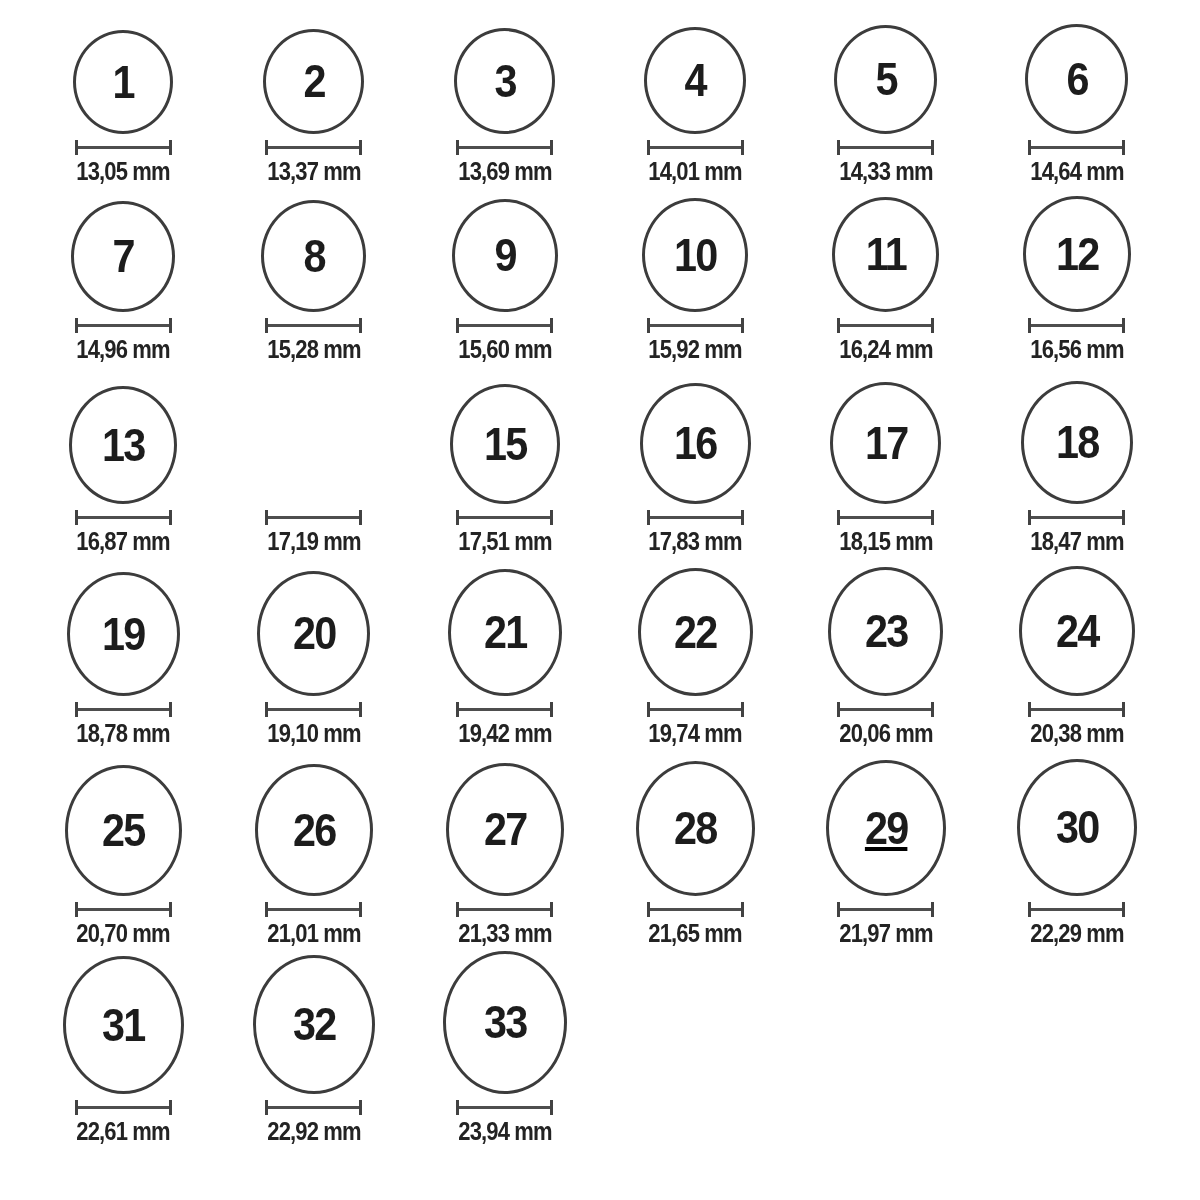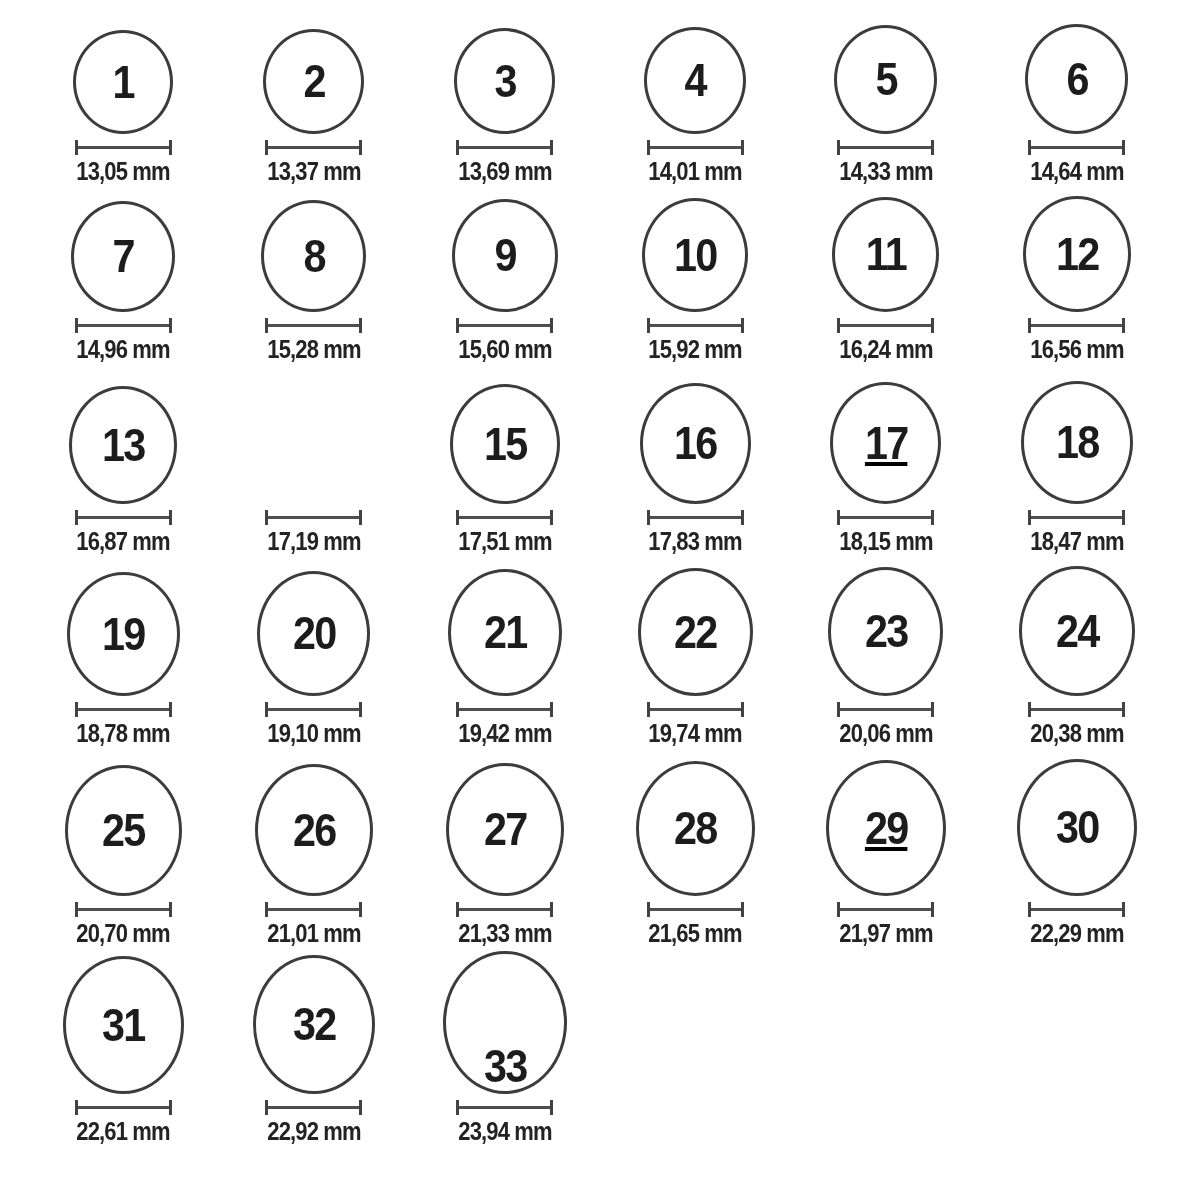--- a/index.html
+++ b/index.html
@@ -181,21 +181,21 @@
     <div class="dim-label">17,51 mm</div>
   </div>
     <div class="cell">
     <div class="ring-circle" style="width: 111px; height: 121px;">
       <span class="ring-number">16</span>
     </div>
     <div class="dim-line"></div>
     <div class="dim-label">17,83 mm</div>
   </div>
     <div class="cell">
-    <div class="ring-circle" style="width: 111px; height: 122px; text-decoration: underline;">
+    <div class="ring-circle" style="width: 111px; height: 122px;">
       <span class="ring-number">17</span>
     </div>
     <div class="dim-line"></div>
     <div class="dim-label">18,15 mm</div>
   </div>
     <div class="cell">
     <div class="ring-circle" style="width: 112px; height: 123px;">
       <span class="ring-number">18</span>
     </div>
     <div class="dim-line"></div>
@@ -293,19 +293,19 @@
     <div class="dim-label">22,61 mm</div>
   </div>
     <div class="cell">
     <div class="ring-circle" style="width: 122px; height: 139px;">
       <span class="ring-number">32</span>
     </div>
     <div class="dim-line"></div>
     <div class="dim-label">22,92 mm</div>
   </div>
     <div class="cell">
-    <div class="ring-circle" style="width: 124px; height: 143px; align-items: flex-end;">
+    <div class="ring-circle" style="width: 124px; height: 143px;">
       <span class="ring-number">33</span>
     </div>
     <div class="dim-line"></div>
     <div class="dim-label">23,94 mm</div>
   </div>
   </div>
 
 </body></html>

